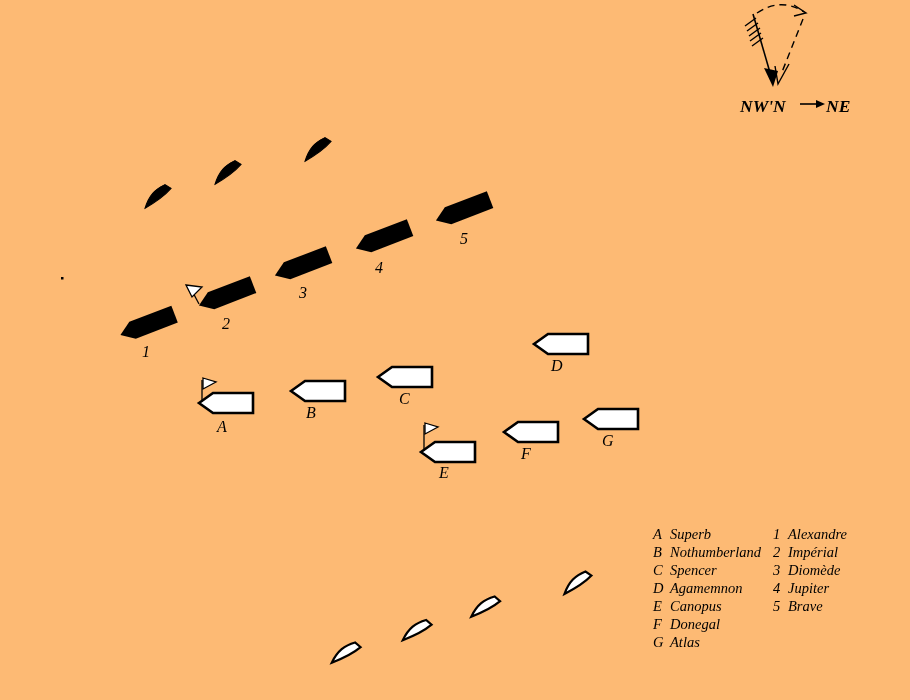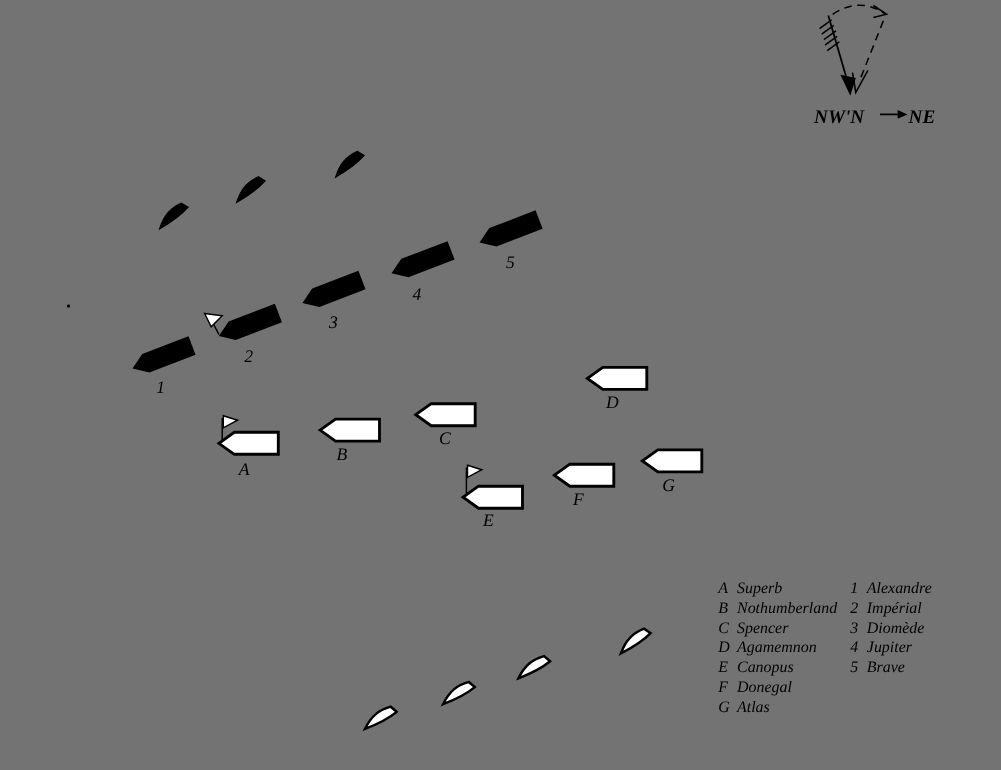--- a/index.html
+++ b/index.html
@@ -1,20 +1,20 @@
 <!DOCTYPE html>
 <html><head>
 <meta charset="utf-8">
 <style>
   html, body { margin: 0; padding: 0; background: #ffffff; }
   .page {
     position: relative;
     width: 910px;
     height: 700px;
-    background: #737373;
+    background: #fdba74;
     overflow: hidden;
     font-family: "Liberation Serif", serif;
   }
   svg { position: absolute; left: 0; top: 0; }
   .ship-black  { fill: #000000; stroke: none; }
   .ship-white  { fill: #ffffff; stroke: #000000; stroke-width: 2.6; stroke-linejoin: miter; }
   .hull-black  { fill: #000000; stroke: #000000; stroke-width: 1; }
   .hull-white  { fill: #ffffff; stroke: #000000; stroke-width: 2.2; }
   .pennant     { fill: #ffffff; stroke: #000000; stroke-width: 1.3; stroke-linejoin: miter; }
   .pole        { stroke: #000000; stroke-width: 1.3; fill: none; }

